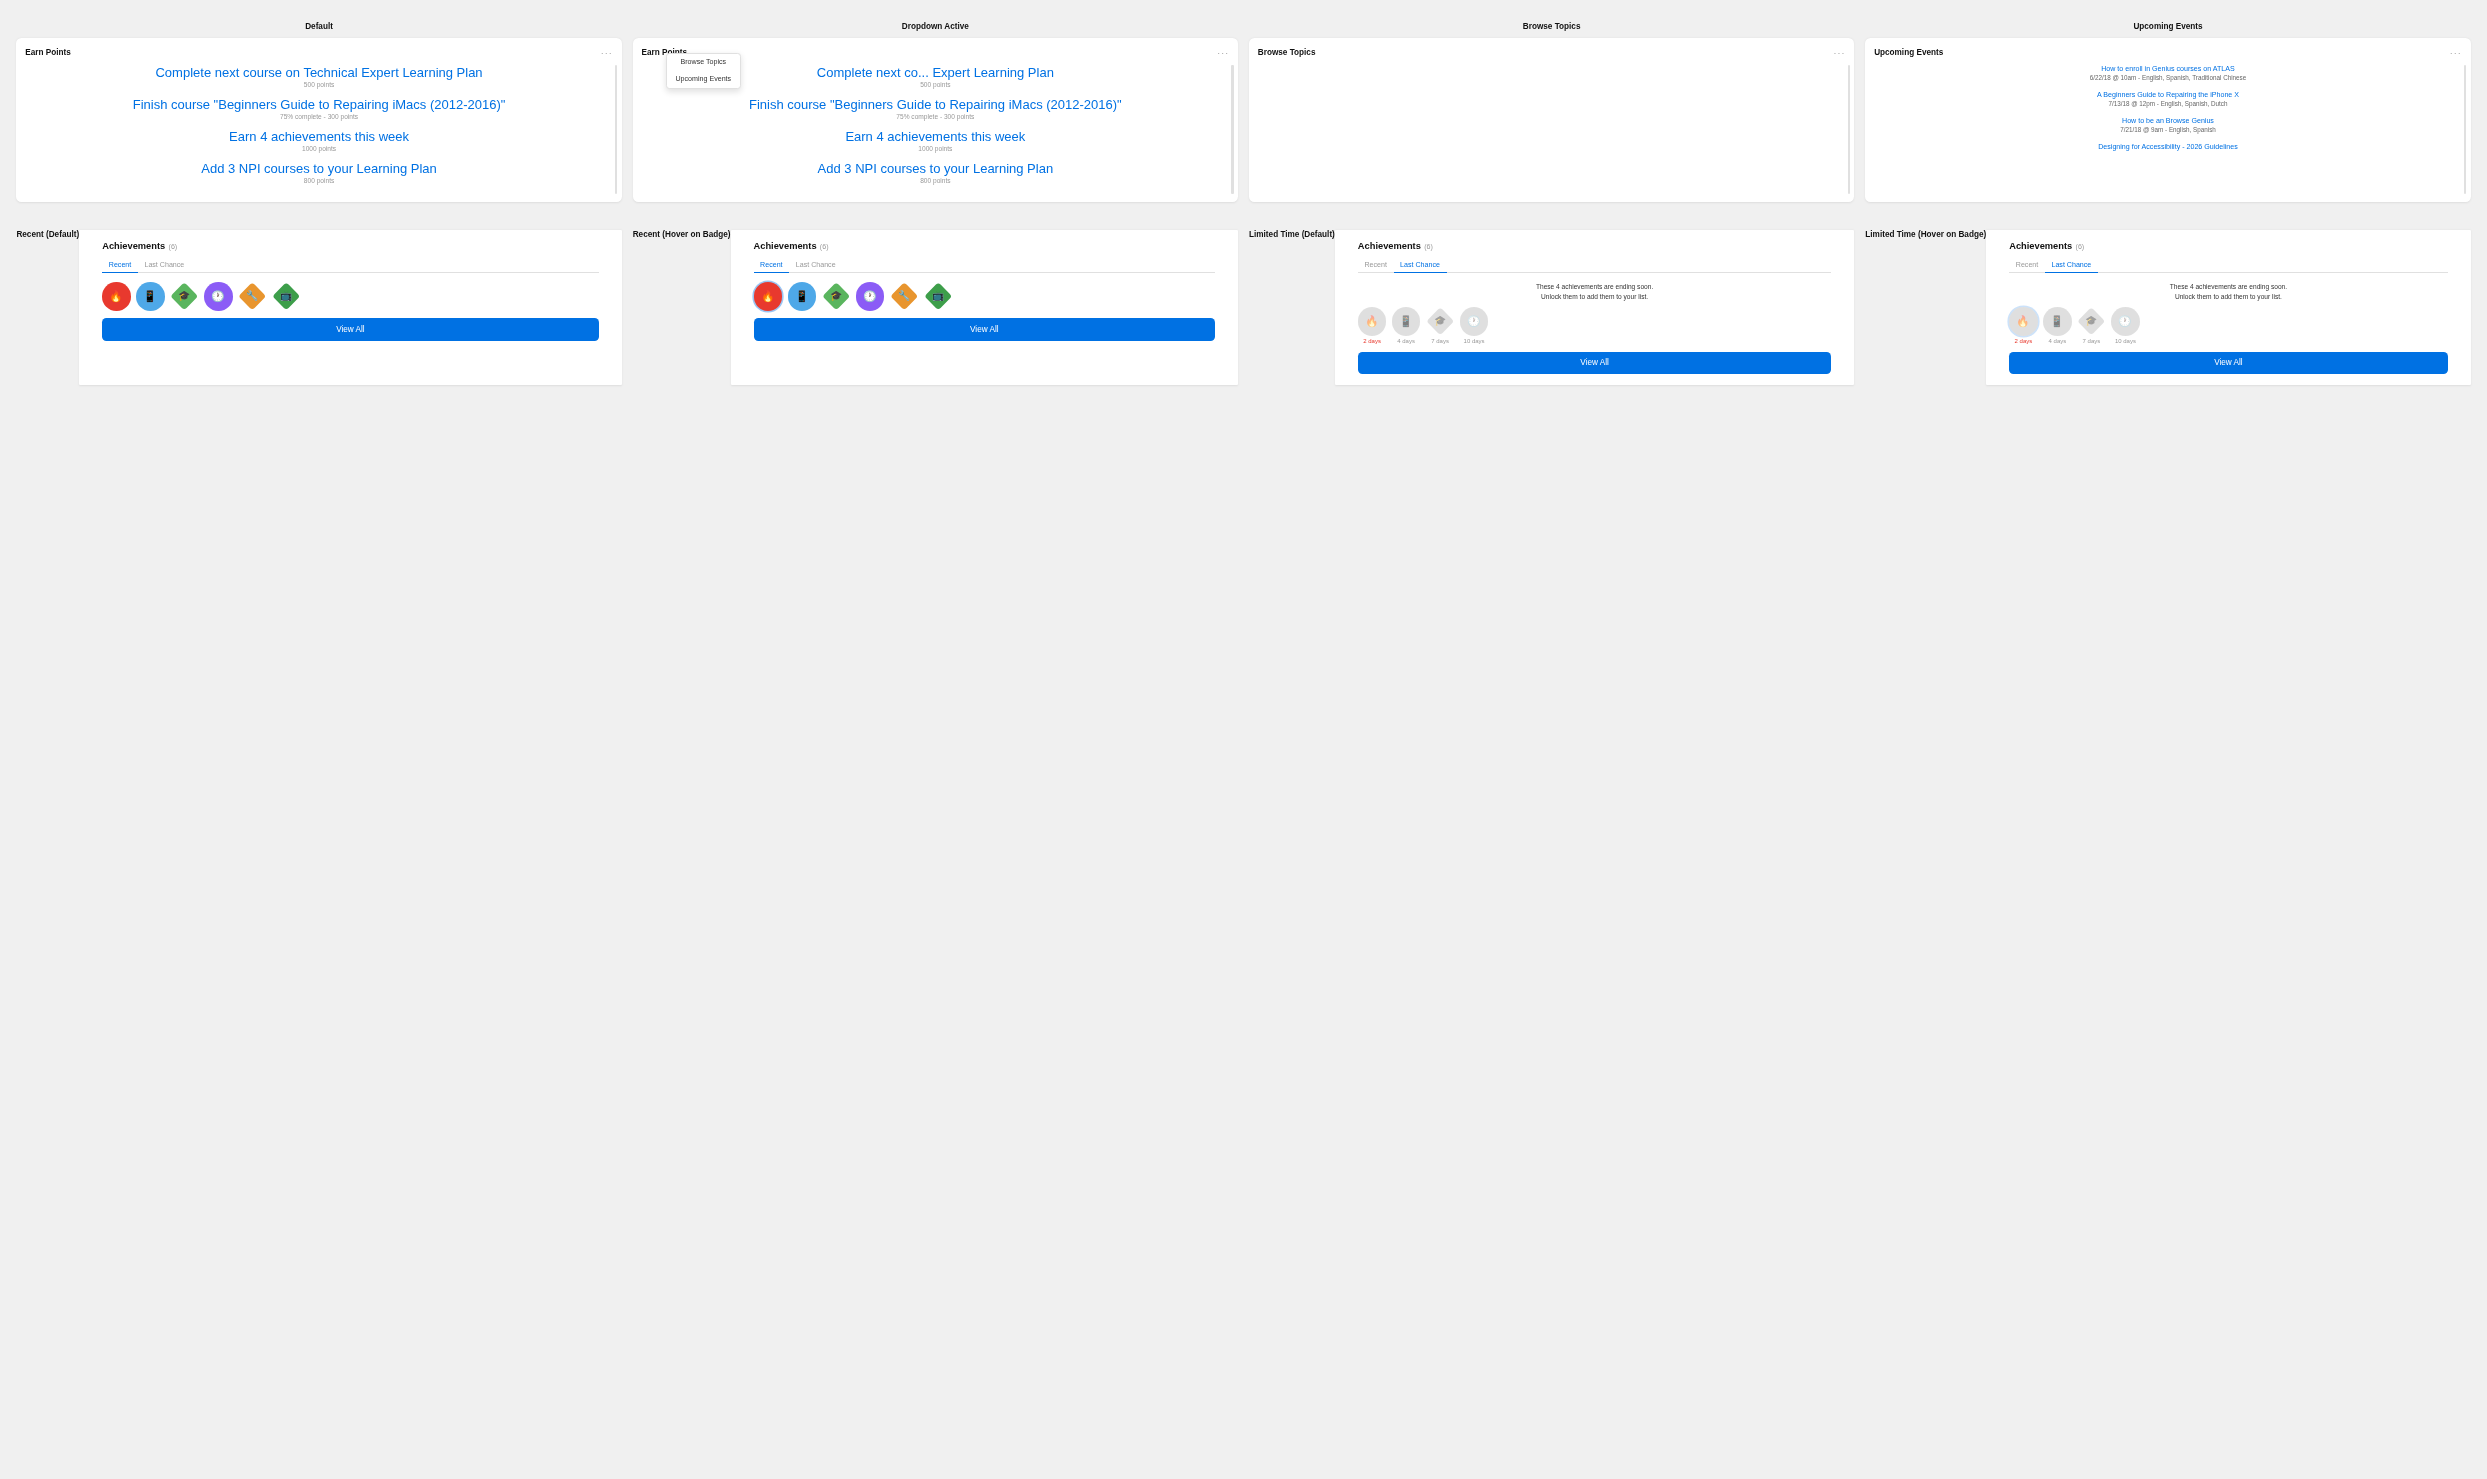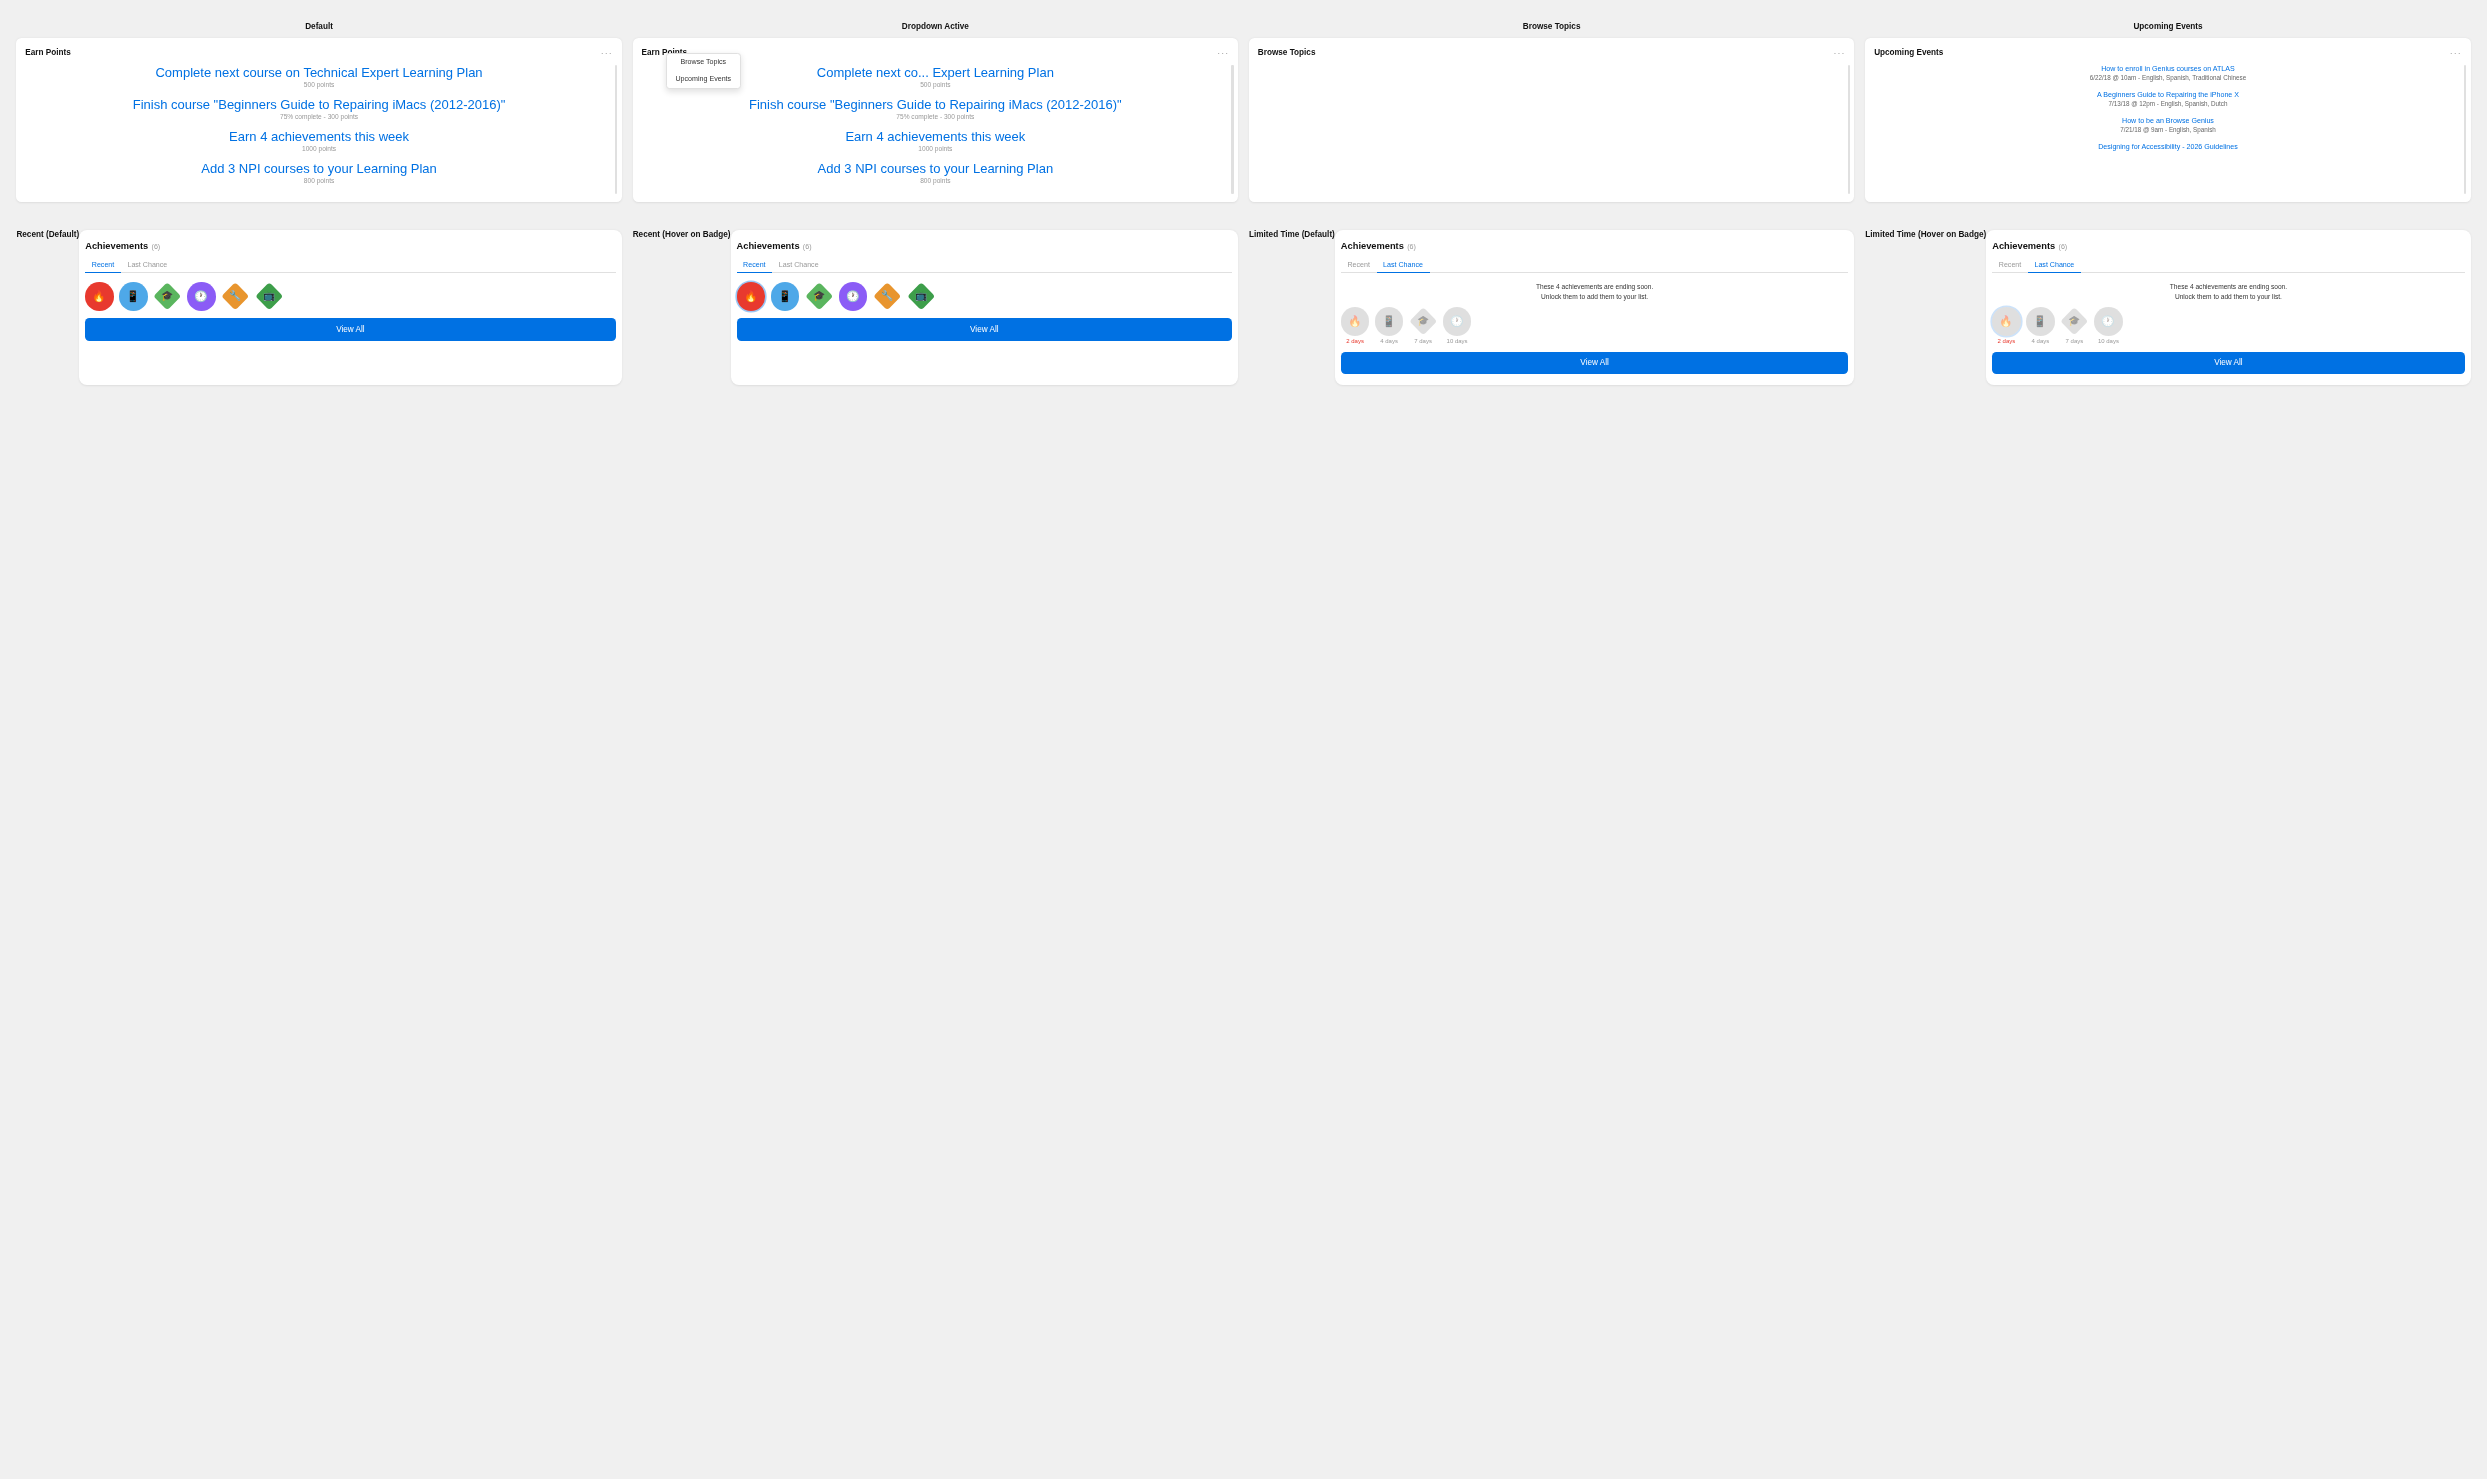--- a/index.html
+++ b/index.html
@@ -159,22 +159,22 @@
     }
 
     .bottom-col {
       flex: 1;
       display: flex;
       flex-direction: row;
     }
 
     .achievement-card {
       background: #fff;
-      border-radius: 8px;
-      padding: 11px 6px;
+      border-radius: 1px;
+      padding: 11px 23px;
       box-shadow: 0 0.5px 2.2px rgba(0,0,0,0.08);
       flex: 1;
     }
 
     .achievement-header {
       display: flex;
       align-items: baseline;
       gap: 3.3px;
       margin-bottom: 6.6px;
     }

